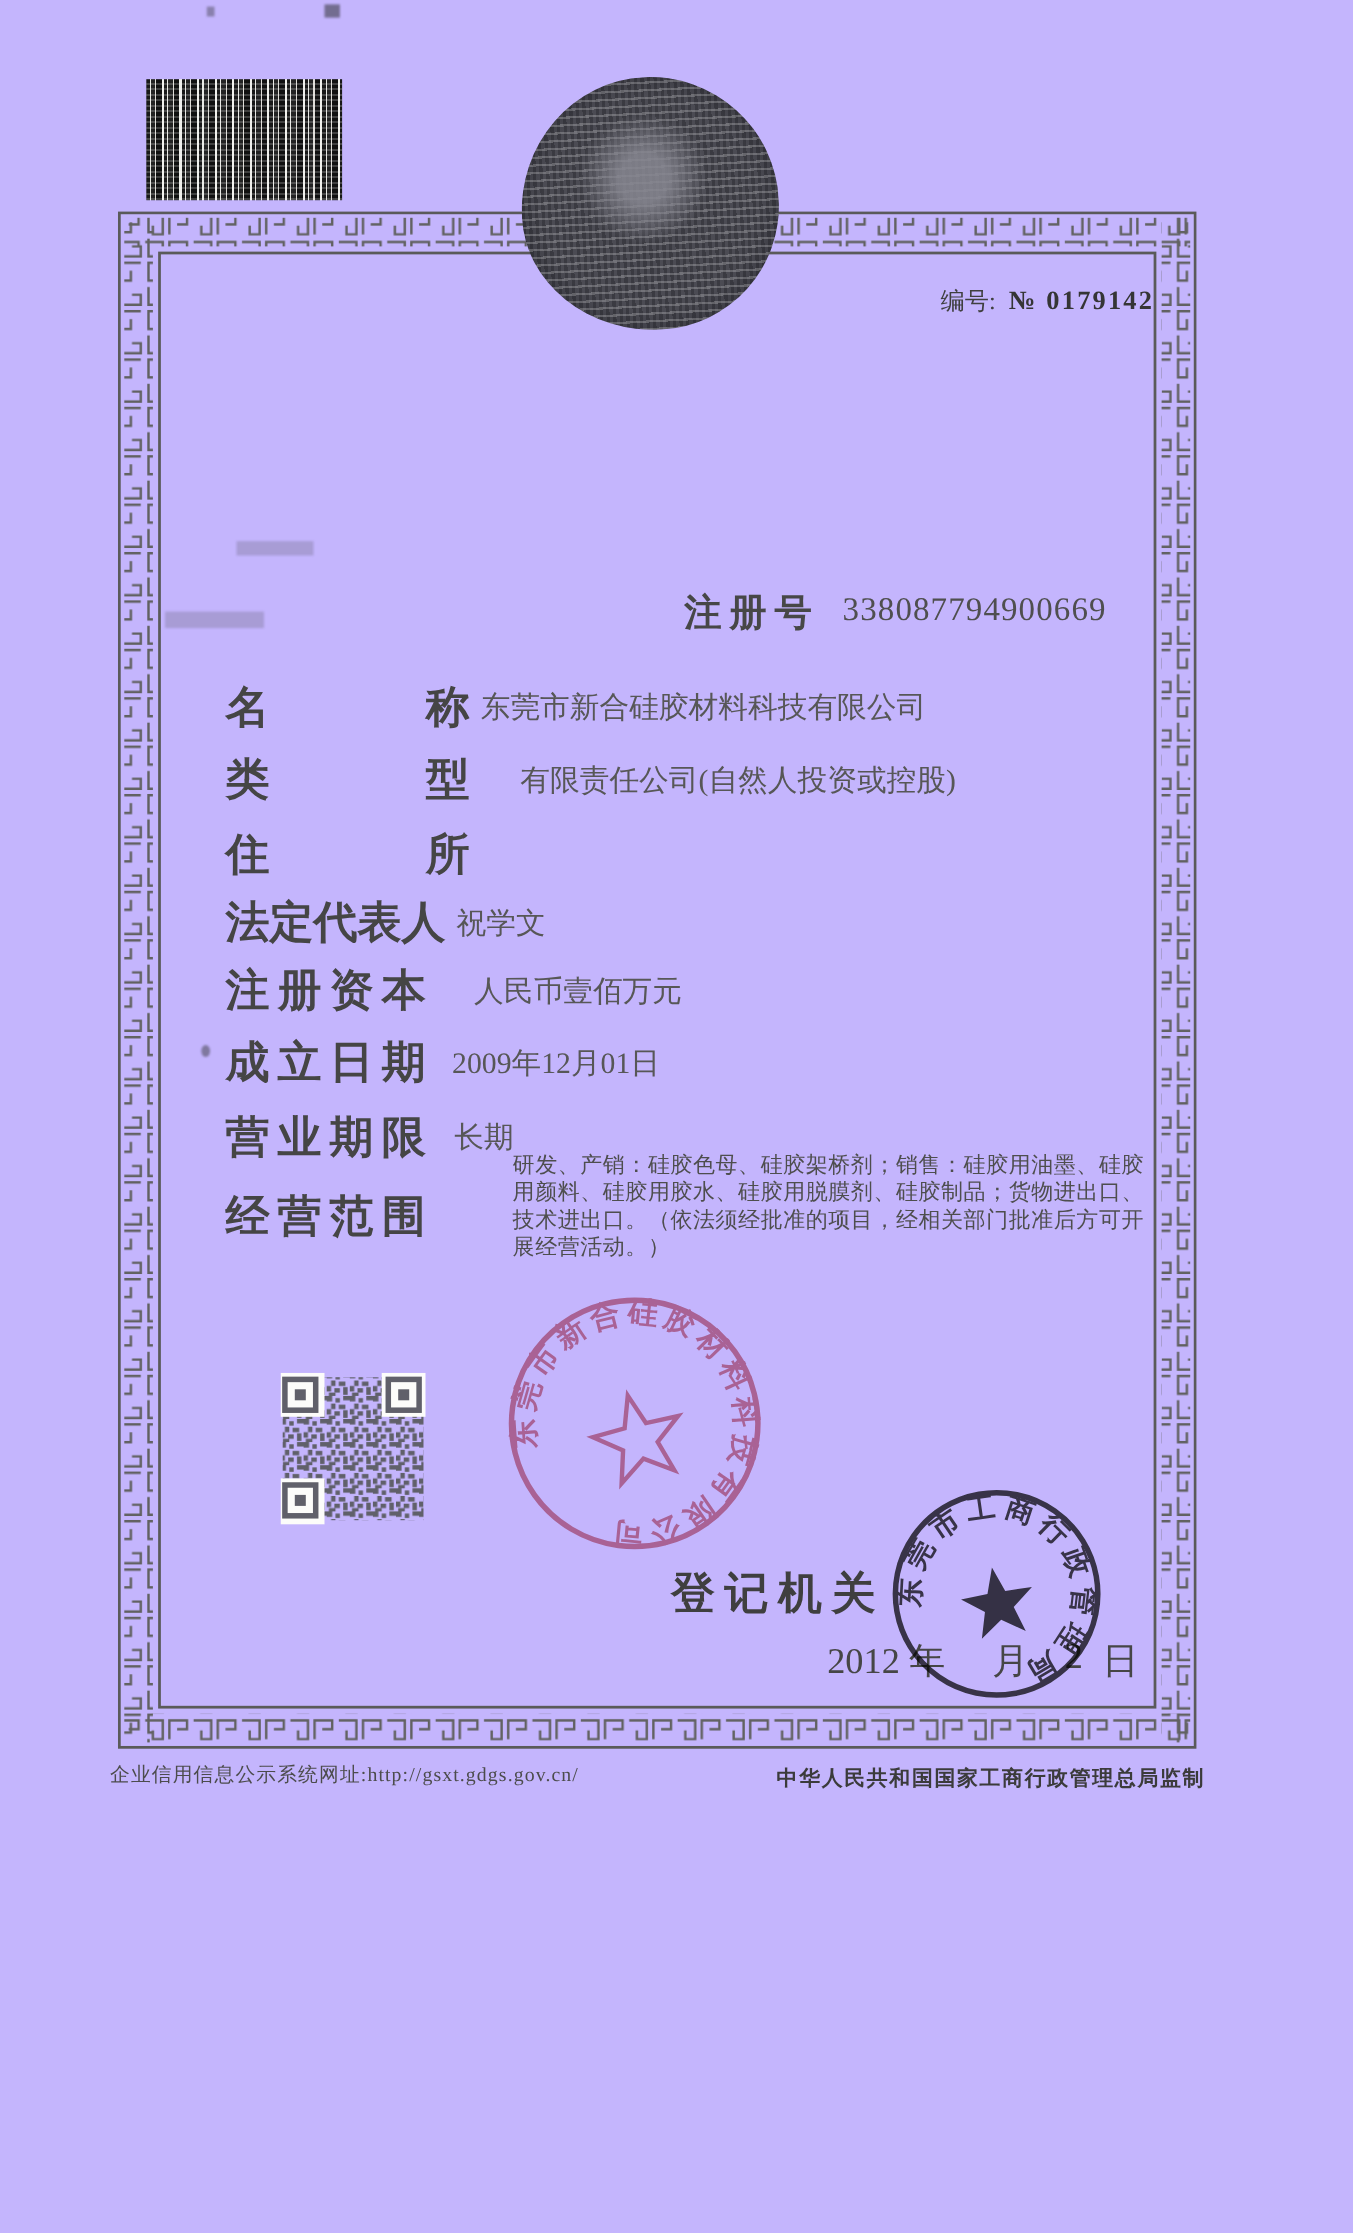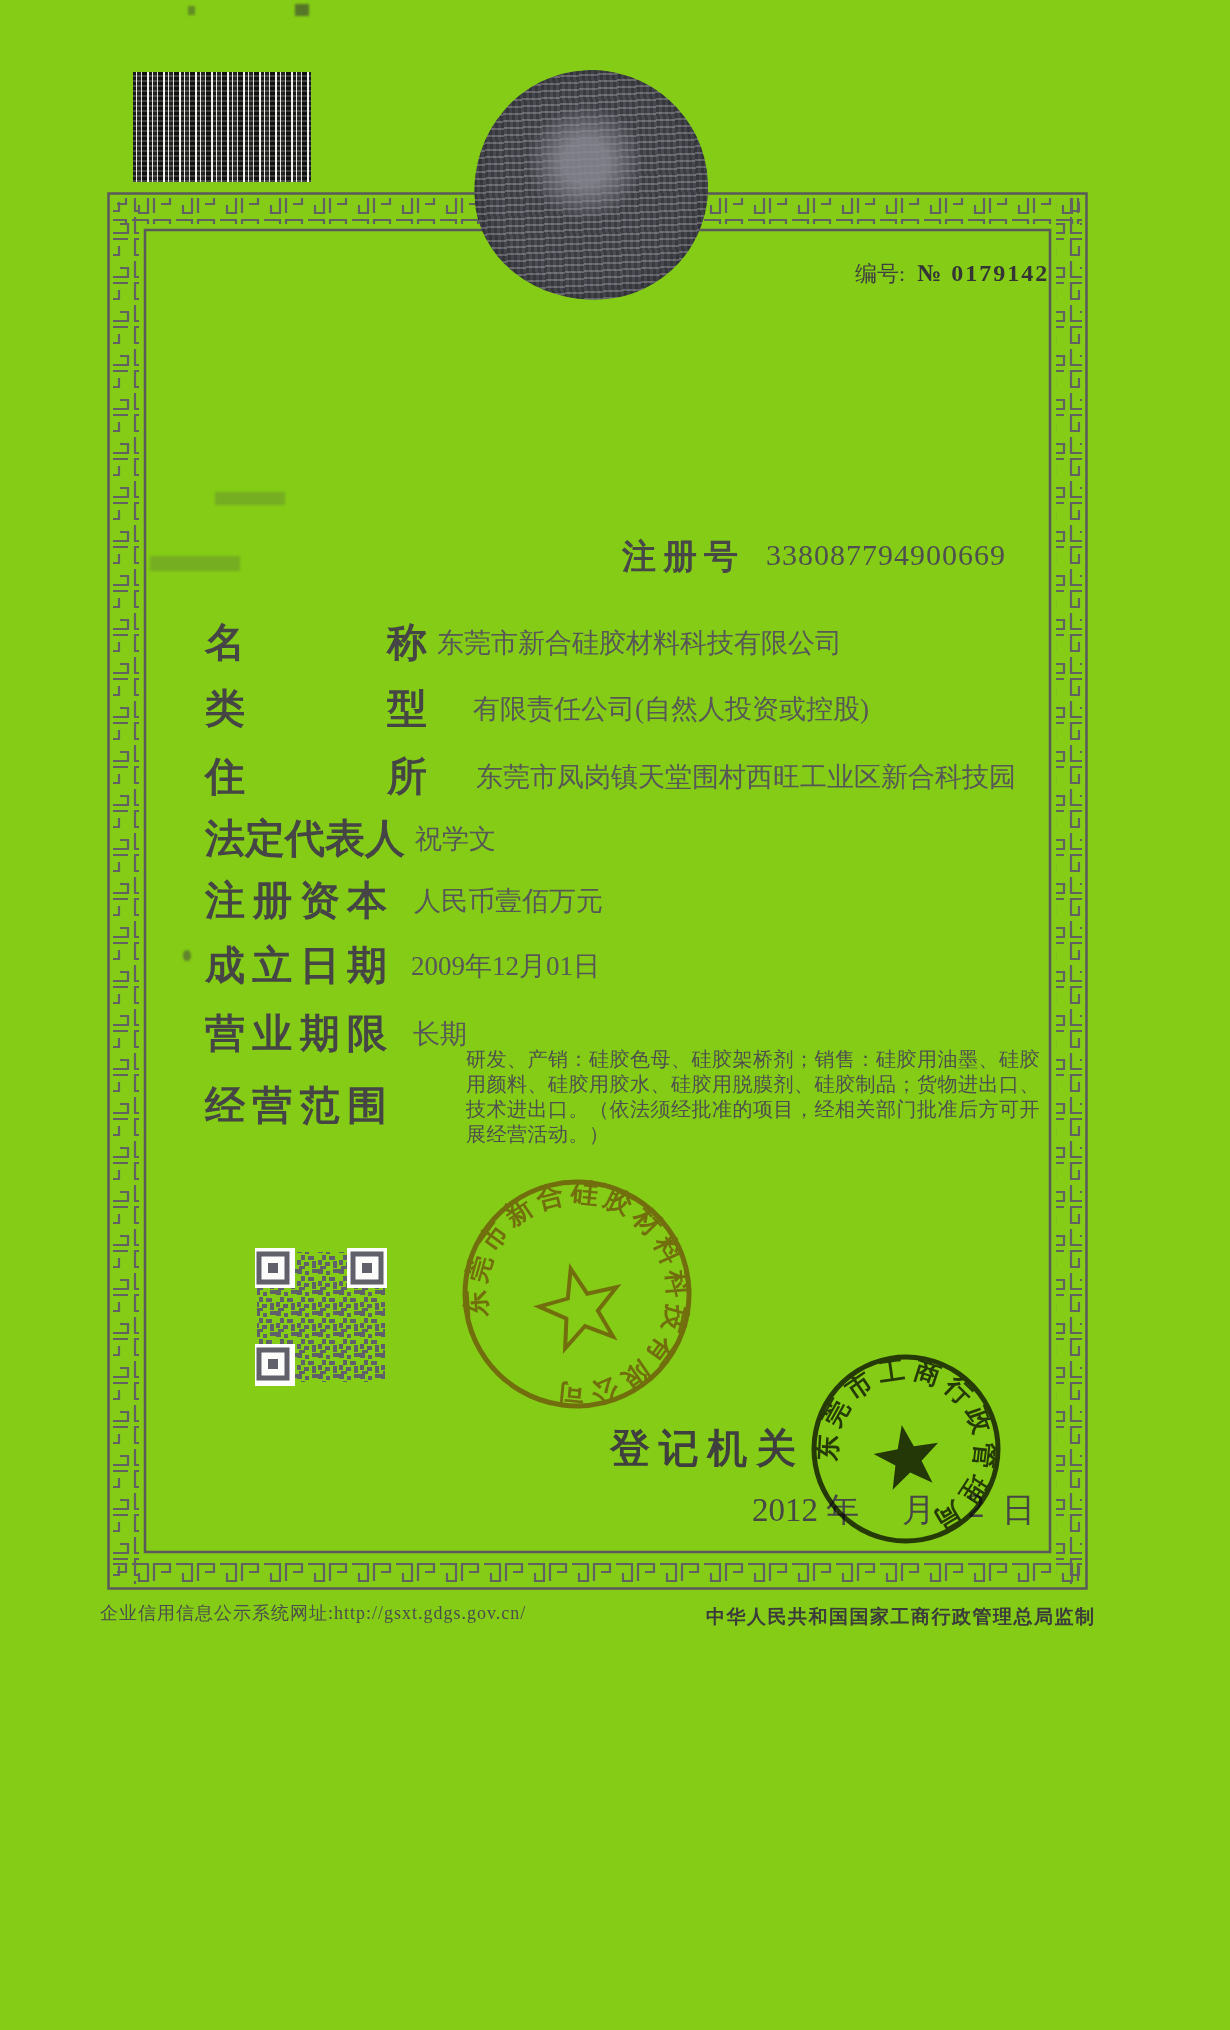--- a/index.html
+++ b/index.html
@@ -1,16 +1,16 @@
 <!DOCTYPE html>
 <html><head>
 <meta charset="utf-8">
 <style>
   html,body{margin:0;padding:0;background:#ffffff;}
-  .page{position:relative;width:1230px;height:2030px;overflow:hidden;background:#84cc16;
+  .page{position:relative;width:1230px;height:2030px;overflow:hidden;background:#c4b5fd;
         font-family:"Liberation Serif", serif;color:#4a4a4a;}
 
   
   .barcode{position:absolute;left:133px;top:72px;width:178px;height:110px;z-index:5;
     background:
       repeating-linear-gradient(0deg, rgba(255,255,255,.20) 0 2px, rgba(255,255,255,0) 2px 5px),
       repeating-linear-gradient(90deg,#191919 0 3px,#e8e8e4 3px 4px,#232323 4px 8px,#dddbd6 8px 9px,#101010 9px 14px,#efefeb 14px 16px);
   }
   .emblem{position:absolute;left:474px;top:70px;width:234px;height:230px;z-index:6;
     border-radius:50% 50% 48% 52%/53% 51% 49% 47%;
@@ -128,38 +128,37 @@
   <div class="flabel w2" style="top:681px">
       <span>类</span>
       <span>型</span>
     </div>
   <div class="fvalue" style="left:473px;top:691px">有限责任公司(自然人投资或控股)</div>
 
   <div class="flabel w2" style="top:749px">
       <span>住</span>
       <span>所</span>
     </div>
-  <div class="fvalue" style="left:476px;top:759px">东莞市凤岗镇天堂围村西旺工业区新合科技园</div>
 
   <div class="flabel w5" style="top:811px">
       <span>法</span>
       <span>定</span>
       <span>代</span>
       <span>表</span>
       <span>人</span>
     </div>
   <div class="fvalue" style="left:415px;top:821px">祝学文</div>
 
   <div class="flabel w4" style="top:873px">
       <span>注</span>
       <span>册</span>
       <span>资</span>
       <span>本</span>
     </div>
-  <div class="fvalue" style="left:414px;top:883px">人民币壹佰万元</div>
+  <div class="fvalue" style="left:431px;top:883px">人民币壹佰万元</div>
 
   <div class="flabel w4" style="top:938px">
       <span>成</span>
       <span>立</span>
       <span>日</span>
       <span>期</span>
     </div>
   <div class="fvalue" style="left:411px;top:948px">2009年12月01日</div>
 
   <div class="flabel w4" style="top:1006px">

